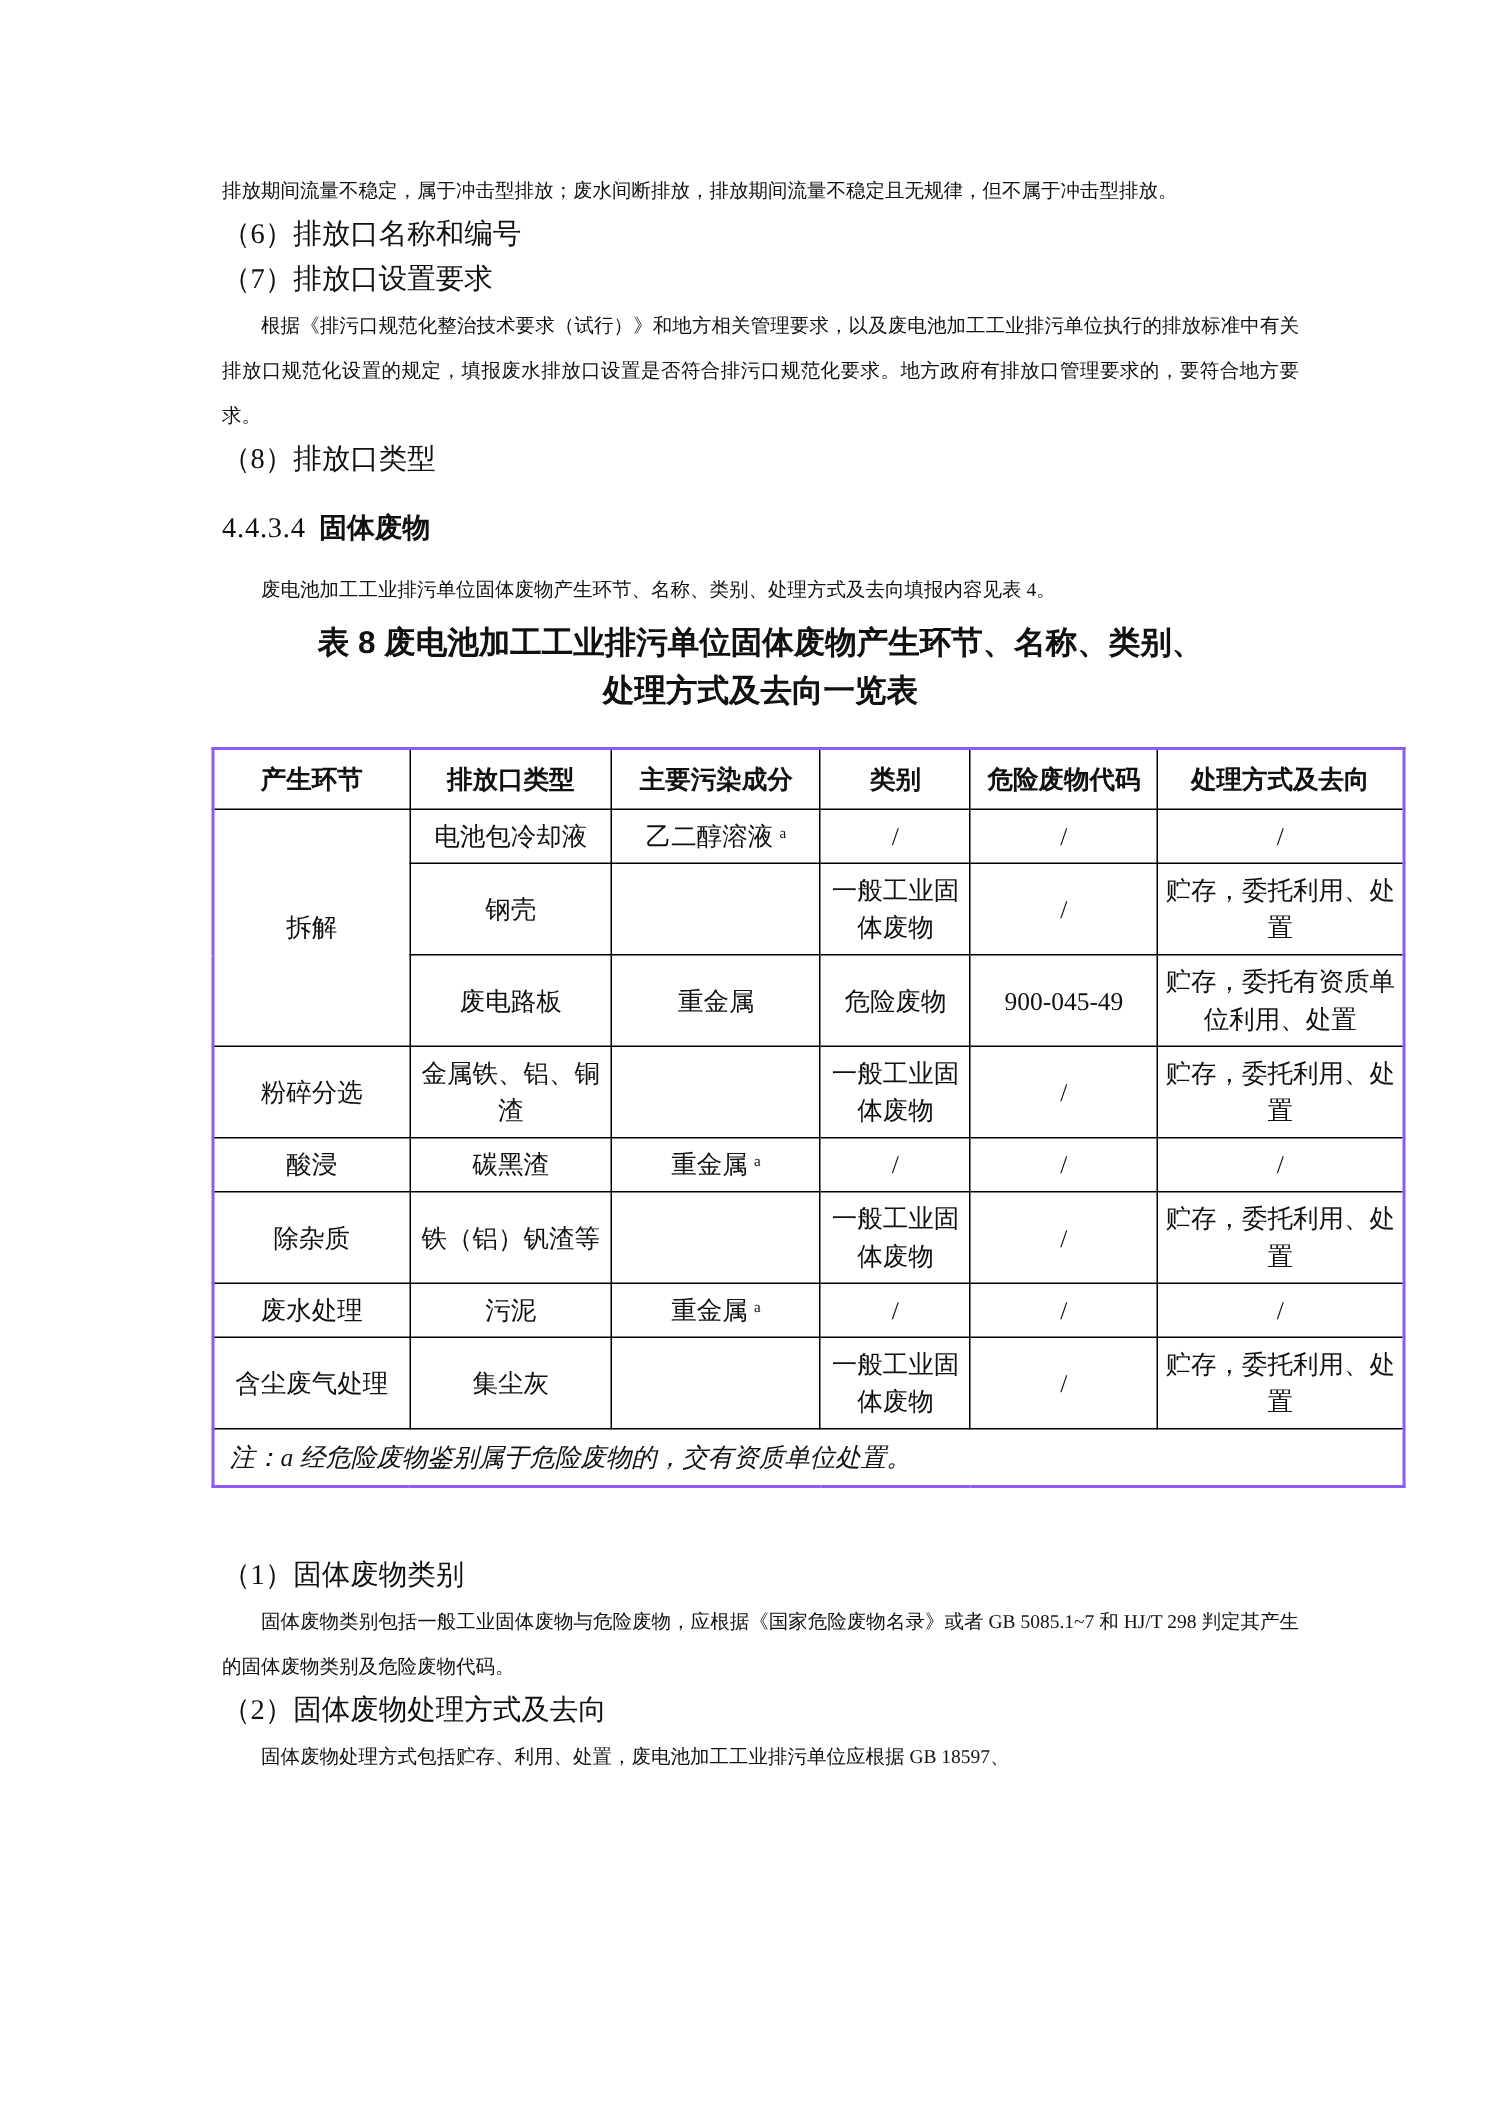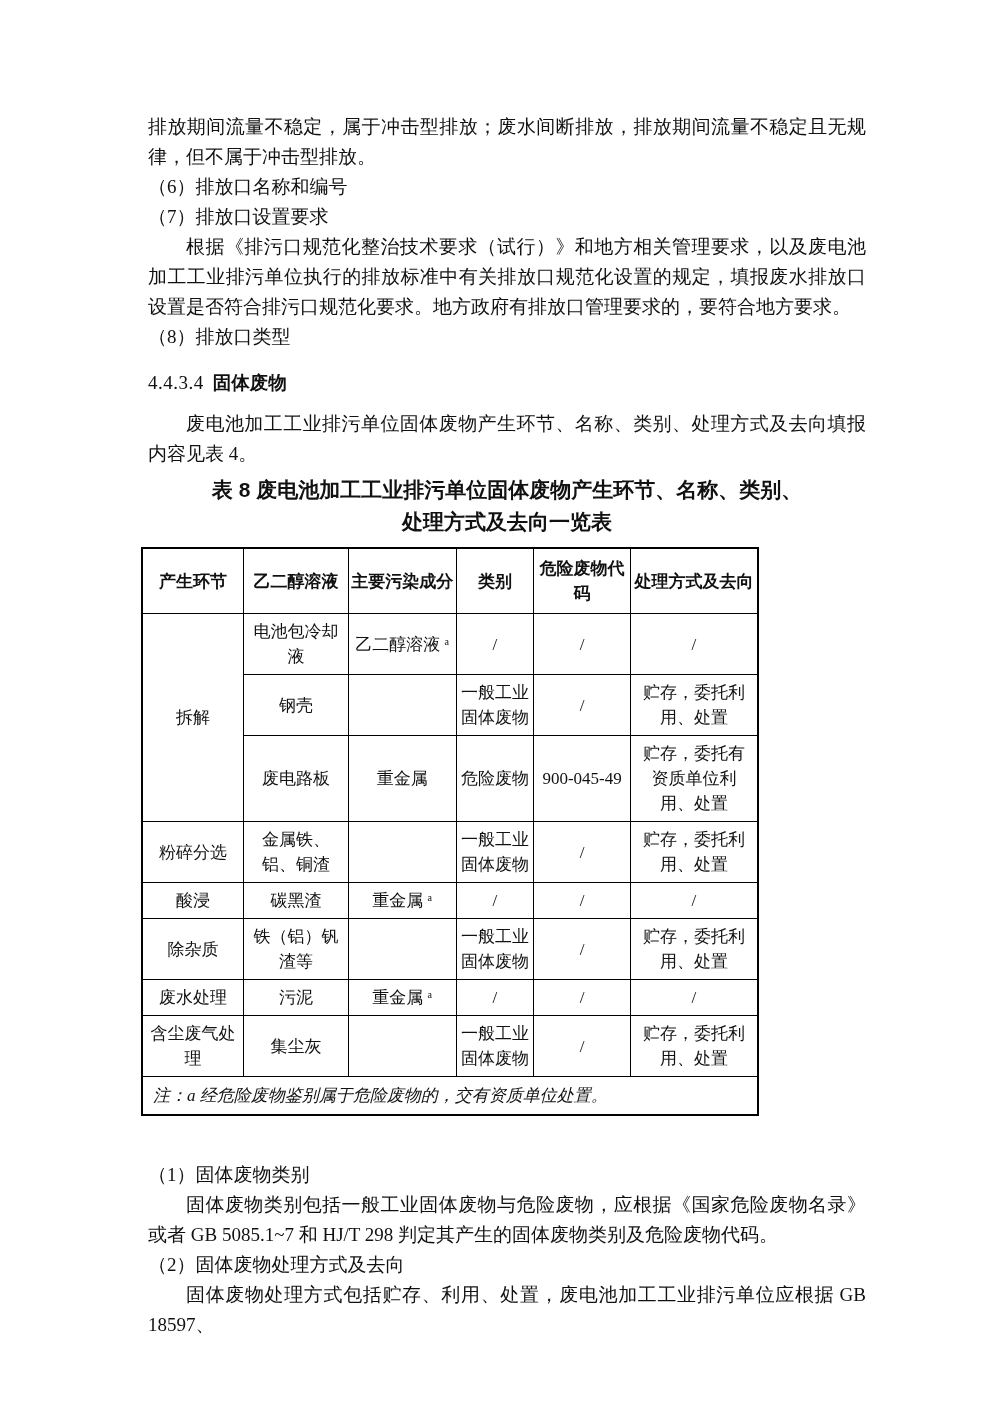--- a/index.html
+++ b/index.html
@@ -16,21 +16,21 @@
     background: #ffffff;
     overflow: hidden;
   }
   .content {
     position: absolute;
     left: 148px;
     top: 112px;
     width: 718px;
   }
   .body-par {
-    font-size: 19px;
+    font-size: 13px;
     line-height: 30px;
     text-align: justify;
     text-justify: inter-ideograph;
   }
   .indent { text-indent: 2em; }
   .subheading {
     font-size: 19px;
     line-height: 30px;
   }
   .section-heading {
@@ -48,26 +48,26 @@
   .intro-par { margin-top: 9px; }
   .table-caption {
     margin-top: 5px;
     text-align: center;
     font-family: "Liberation Sans", "DejaVu Sans", sans-serif;
     font-weight: bold;
     font-size: 21px;
     line-height: 32px;
   }
   table.waste-table {
-    width: 618px;
+    width: 796px;
     margin-left: -7px;
-    margin-top: 9px;
+    margin-top: 21px;
     border-collapse: collapse;
     table-layout: fixed;
-    border: 2px solid #000000;
+    border: 2px solid #8b5cf6;
   }
   .waste-table th, .waste-table td {
     border: 1px solid #000;
     text-align: center;
     vertical-align: middle;
     font-size: 17px;
     line-height: 25px;
     padding: 5px 4px;
   }
   .waste-table th {
@@ -112,21 +112,21 @@
         <col style="width:16.5%">
         <col style="width:17.0%">
         <col style="width:17.5%">
         <col style="width:12.6%">
         <col style="width:15.7%">
         <col style="width:20.7%">
       </colgroup>
       <thead>
         <tr>
           <th>产生环节</th>
-          <th>乙二醇溶液</th>
+          <th>排放口类型</th>
           <th>主要污染成分</th>
           <th>类别</th>
           <th>危险废物代码</th>
           <th>处理方式及去向</th>
         </tr>
       </thead>
       <tbody>
         <tr>
           <td rowspan="3">拆解</td>
           <td>电池包冷却液</td>

